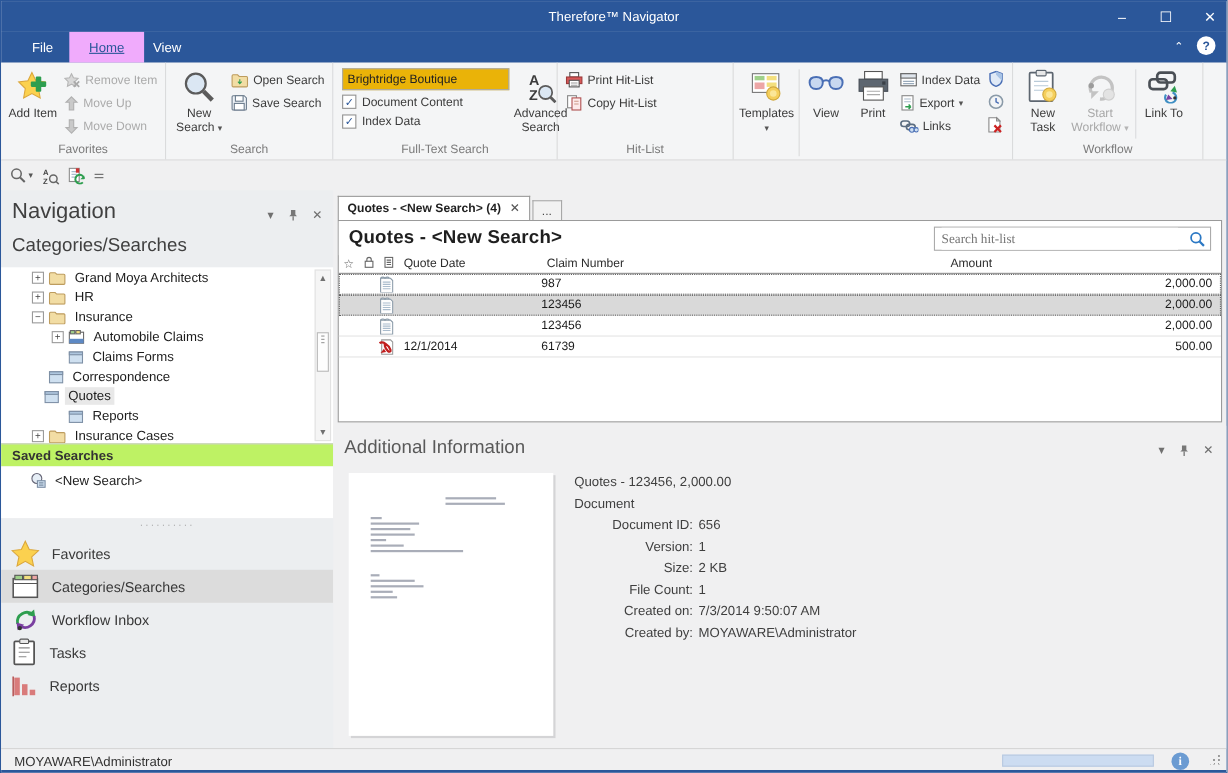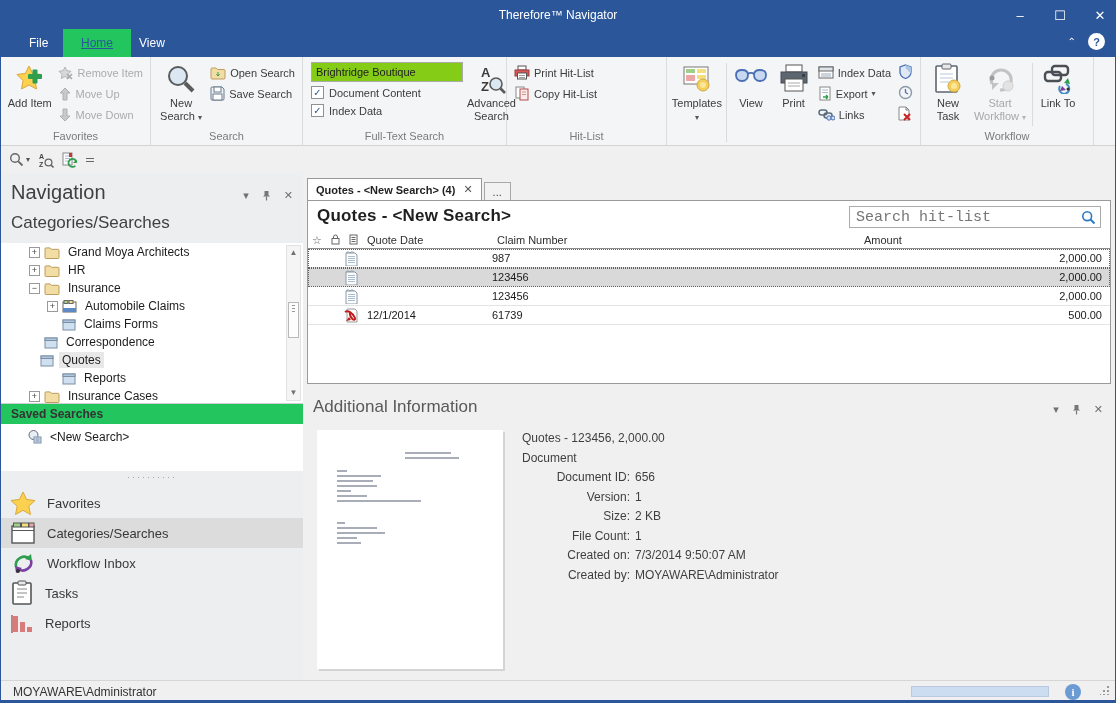--- a/index.html
+++ b/index.html
@@ -9,21 +9,21 @@
 
   
   .titlebar { position:absolute; left:0; top:0; right:0; height:28px; background:#2b579a; color:#fff; }
   .title { position:absolute; left:0; right:0; top:7px; text-align:center; font-size:12px; }
   .winbtns { position:absolute; right:8px; top:0; height:28px; display:flex; align-items:center; gap:26px; font-size:13px; }
   .winbtn { color:#fff; cursor:default; width:14px; text-align:center; }
 
   
   .tabrow { position:absolute; left:0; top:28px; right:0; height:28px; background:#2b579a; }
   .rtab { position:absolute; top:0; height:28px; line-height:28px; padding:0 18px; font-size:12px; color:#fff; }
-  .rtab.active { background:#22c55e; color:#2b579a;text-decoration:underline; }
+  .rtab.active { background:#f0abfc; color:#2b579a;text-decoration:underline; }
   .ribbonctl { position:absolute; right:10px; top:32px; display:flex; gap:12px; align-items:center; color:#fff; }
   .helpcirc { width:17px; height:17px; border-radius:50%; background:#fff; color:#2b579a; font-size:11px; font-weight:bold;
               display:flex; align-items:center; justify-content:center; }
   .chev { font-size:10px; }
 
   
   .ribbon { position:absolute; left:0; top:56px; right:0; height:89px; background:#f4f5f6;
             border-bottom:1px solid #d4d4d4; display:flex; }
   .rgroup { display:flex; flex-direction:column; border-right:1px solid #dadbdc; }
   .rgc { flex:1; display:flex; align-items:flex-start; padding:3px 4px 0 4px; }
@@ -31,21 +31,21 @@
   .rbig { width:58px; text-align:center; font-size:11px; color:#3c3c3c; line-height:13px; padding-top:1px; }
   .rbig .ic { height:36px; display:flex; align-items:center; justify-content:center; }
   .rbig.dis { color:#a8a8a8; }
   .smcol { display:flex; flex-direction:column; justify-content:flex-start; padding-top:2px; }
   .rsm { display:flex; align-items:center; gap:4px; height:21px; font-size:11px; color:#3c3c3c; padding:0 3px; white-space:nowrap; }
   .rsm.dis { color:#ababab; }
   .dd { font-size:8px; color:#555; }
   .dis .dd { color:#b5b5b5; }
   .vdiv { width:1px; background:#dadbdc; align-self:stretch; margin:3px 3px; }
   .ft-col { display:flex; flex-direction:column; gap:3px; padding:2px 4px; }
-  .ft-input { width:152px; height:20px; border:1px solid #ababab; background:#84cc16; font-size:11px; padding:0 4px;
+  .ft-input { width:152px; height:20px; border:1px solid #ababab; background:#eab308; font-size:11px; padding:0 4px;
               font-family:"Liberation Sans", sans-serif; color:#222; }
   .cbrow { display:flex; align-items:center; gap:5px; font-size:11px; color:#3c3c3c; height:15px; }
   .cb { width:13px; height:13px; border:1px solid #919191; background:#fff; display:inline-flex;
         align-items:center; justify-content:center; font-size:10px; color:#2b579a; }
   .cb.checked::after { content:"✓"; }
   .tinycol { display:flex; flex-direction:column; gap:3px; padding:2px 2px; }
   .tinybtn { width:18px; height:18px; display:flex; align-items:center; justify-content:center; }
 
   
   .qtoolbar { position:absolute; left:0; top:145px; right:0; height:27px; background:#f0f0f1;
@@ -65,21 +65,21 @@
   .exp { width:11px; height:11px; border:1px solid #9a9a9a; background:#fff; font-size:9px; line-height:9px;
          text-align:center; color:#444; margin-right:4px; flex:0 0 auto; }
   .expspace { width:15px; flex:0 0 auto; }
   .ticon { margin-right:5px; flex:0 0 auto; display:flex; }
   .tlabel { padding:1px 3px; white-space:nowrap; }
   .tlabel.sel { background:#e8e8e8; }
   .treescroll { position:absolute; right:2px; top:2px; width:15px; bottom:2px; background:#f5f5f5; border:1px solid #e2e2e2; }
   .sarrow { position:absolute; left:0; right:0; height:14px; color:#707070; font-size:8px; text-align:center; line-height:14px; }
   .sthumb { position:absolute; left:1px; right:1px; top:56px; height:36px; background:#fdfdfd; border:1px solid #b9b9b9; }
   .sthumb i { display:block; height:1px; background:#9a9a9a; margin:2px 3px; }
-  .savedhead { position:absolute; left:0; top:230px; right:0; height:21px; background:#22c55e; border-top:1px solid #cfcfcf;
+  .savedhead { position:absolute; left:0; top:230px; right:0; height:21px; background:#bef264; border-top:1px solid #cfcfcf;
                font-size:12px; font-weight:bold; color:#333; padding:3px 0 0 10px; }
   .savedlist { position:absolute; left:0; top:251px; right:0; height:47px; background:#fff; }
   .savitem { display:flex; align-items:center; gap:7px; padding:5px 0 0 26px; font-size:12px; color:#1c1c1c; }
   .lsplit { position:absolute; left:0; top:298px; right:0; height:14px; text-align:center; color:#9a9a9a;
             font-size:9px; letter-spacing:2px; line-height:12px; }
   .navbtn { position:absolute; left:0; right:0; height:30px; display:flex; align-items:center; gap:11px;
             padding-left:9px; font-size:13px; color:#383838; }
   .navbtn.sel { background:#dcdcdc; }
 
   
@@ -88,21 +88,21 @@
   .dtab { height:22px; background:#fff; border:1px solid #989898; border-bottom:none; display:flex; align-items:center;
           gap:8px; padding:0 8px; font-size:11px; font-weight:bold; color:#1f1f1f; }
   .dtab .x { font-weight:normal; color:#555; font-size:11px; }
   .dtab2 { height:18px; background:#f2f2f2; border:1px solid #a8a8a8; border-bottom:none; padding:0 8px;
            font-size:11px; color:#444; display:flex; align-items:center; margin-left:2px; }
   .hitpanel { position:absolute; left:4px; top:27px; width:804px; height:184px; background:#fff; border:1px solid #9a9a9a; }
   .hithead { position:absolute; left:0; top:0; right:0; height:31px; background:#fff; }
   .hittitle { position:absolute; left:9px; top:5px; font-size:17px; font-weight:bold; color:#1f1f1f; letter-spacing:.2px; }
   .hitsearch { position:absolute; right:9px; top:5px; width:252px; height:22px; border:1px solid #ababab; background:#fff; }
   .hitsearch input { position:absolute; left:6px; top:0; width:215px; height:20px; border:none; outline:none;
-                     font-size:15px; color:#000000; font-family:Liberation Mono, monospace; }
+                     font-size:12px; color:#000000; font-family:Liberation Serif, serif; }
   .hitsearch .mag { position:absolute; right:4px; top:3px; }
   .chead { position:absolute; left:0; top:31px; right:0; height:17px; border-bottom:1px solid #8e8e8e;
            display:flex; align-items:center; font-size:11px; color:#2e2e2e; }
   .cicon { width:18px; text-align:center; color:#666; }
   .col-date { width:130px; padding-left:5px; }
   .col-claim { width:366px; padding-left:5px; }
   .col-amt { flex:1; padding-left:6px; }
   .hrow { position:absolute; left:0; right:0; height:19px; display:flex; align-items:center; font-size:11px;
           color:#1a1a1a; border-bottom:1px solid #e4e4e4; }
   .hrow .ico { width:54px; display:flex; justify-content:flex-end; padding-right:4px; }

